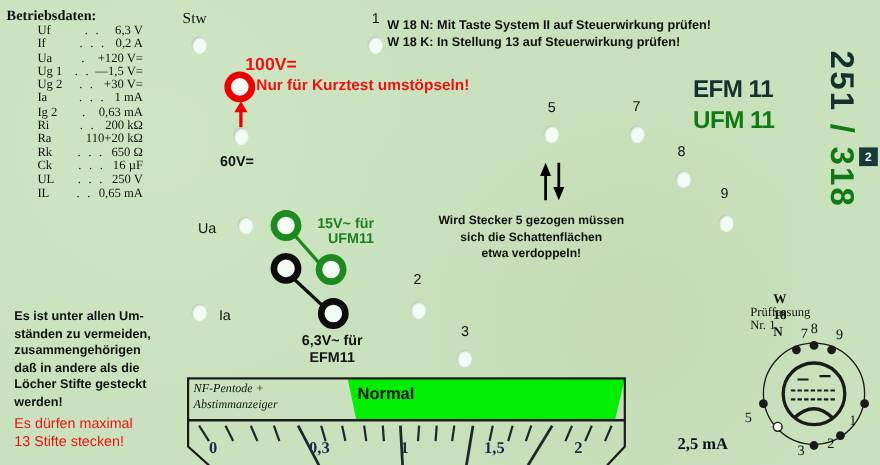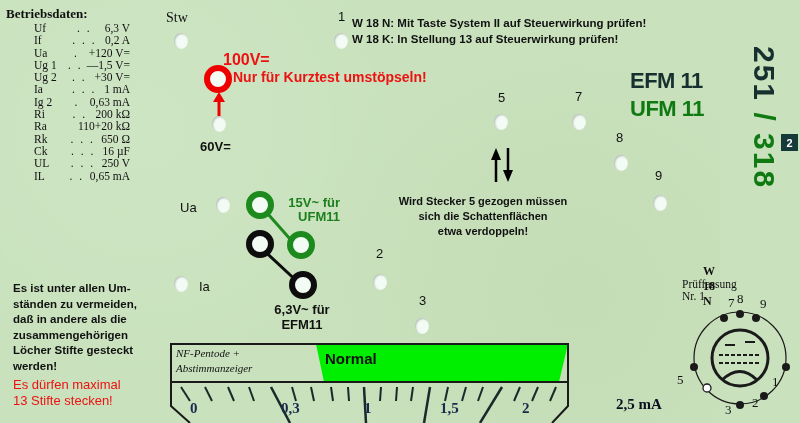--- a/index.html
+++ b/index.html
@@ -200,22 +200,22 @@
   </div>
 
   <div class="abs num" style="left:376px;top:246px;">2</div>
   <div class="hole" style="left:373px;top:274px;"></div>
   <div class="abs num" style="left:419px;top:293px;">3</div>
   <div class="hole" style="left:415px;top:318px;"></div>
 
   <div class="abs b" style="left:13px;top:281px;font-size:11.5px;line-height:15.5px;">
     <div>Es ist unter allen Um-</div>
     <div>ständen zu vermeiden,</div>
+    <div>zusammengehörigen</div>
     <div>daß in andere als die</div>
-    <div>zusammengehörigen</div>
     <div>Löcher Stifte gesteckt</div>
     <div>werden!</div>
   </div>
   <div class="abs red-text" style="left:13px;top:377px;font-size:13px;line-height:16px;">
     <div>Es dürfen maximal</div>
     <div>13 Stifte stecken!</div>
   </div>
 
   <svg class="abs" style="left:168px;top:340px;" width="445" height="83">
     <polygon points="148,4 400,4 391,42 156,42" fill="#00ee00"></polygon>

